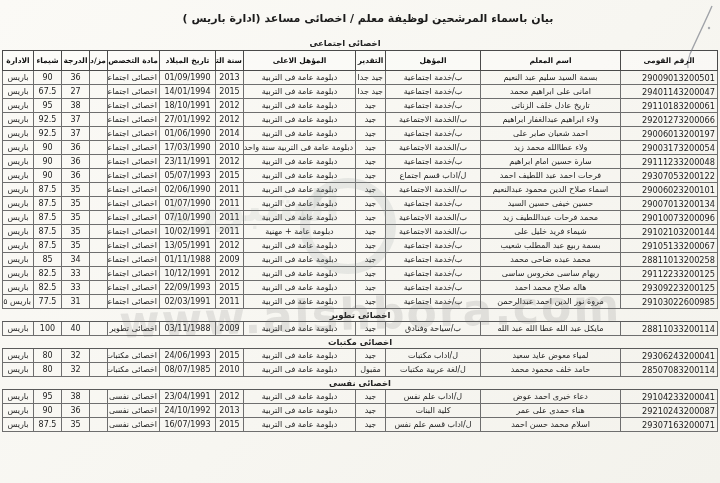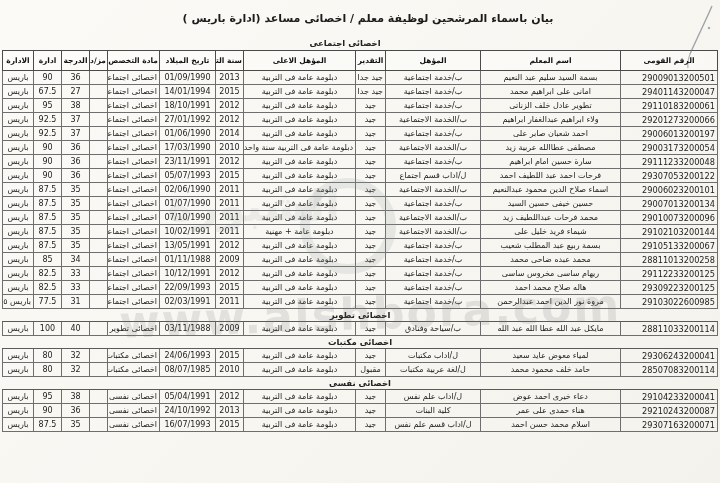--- a/index.html
+++ b/index.html
@@ -109,21 +109,21 @@
       <th>الرقم القومى</th>
       <th>اسم المعلم</th>
       <th>المؤهل</th>
       <th>التقدير</th>
       <th>المؤهل الاعلى</th>
       <th>سنة التخرج</th>
       <th>تاريخ الميلاد</th>
       <th>مادة التخصص</th>
       <th>مز/دبس</th>
       <th>الدرجة</th>
-      <th>ادارة</th>
+      <th>شيماء</th>
       <th>الادارة</th>
     </tr>
   </thead>
   <tbody id="roster-body">
       <tr>
         <td class="c-id">29009013200501</td>
         <td class="c-name">بسمة السيد سليم عبد النعيم</td>
         <td class="c-qual">ب/خدمة اجتماعية</td>
         <td class="c-grade">جيد جدا</td>
         <td class="c-hq">دبلومة عامة فى التربية</td>
@@ -144,21 +144,21 @@
         <td class="c-year">2015</td>
         <td class="c-date">14/01/1994</td>
         <td class="c-spec">اخصائى اجتماعى</td>
         <td class="c-misc"></td>
         <td class="c-deg">27</td>
         <td class="c-pct">67.5</td>
         <td class="c-adm">باريس</td>
       </tr>
       <tr>
         <td class="c-id">29110183200061</td>
-        <td class="c-name">تطوير عادل خلف الزناتى</td>
+        <td class="c-name">تاريخ عادل خلف الزناتى</td>
         <td class="c-qual">ب/خدمة اجتماعية</td>
         <td class="c-grade">جيد</td>
         <td class="c-hq">دبلومة عامة فى التربية</td>
         <td class="c-year">2012</td>
         <td class="c-date">18/10/1991</td>
         <td class="c-spec">اخصائى اجتماعى</td>
         <td class="c-misc"></td>
         <td class="c-deg">38</td>
         <td class="c-pct">95</td>
         <td class="c-adm">باريس</td>
@@ -186,21 +186,21 @@
         <td class="c-year">2014</td>
         <td class="c-date">01/06/1990</td>
         <td class="c-spec">اخصائى اجتماعى</td>
         <td class="c-misc"></td>
         <td class="c-deg">37</td>
         <td class="c-pct">92.5</td>
         <td class="c-adm">باريس</td>
       </tr>
       <tr>
         <td class="c-id">29003173200054</td>
-        <td class="c-name">مصطفى عطاالله عربية زيد</td>
+        <td class="c-name">ولاء عطاالله محمد زيد</td>
         <td class="c-qual">ب/الخدمة الاجتماعية</td>
         <td class="c-grade">جيد</td>
         <td class="c-hq">دبلومة عامة فى التربية سنة واحدة</td>
         <td class="c-year">2010</td>
         <td class="c-date">17/03/1990</td>
         <td class="c-spec">اخصائى اجتماعى</td>
         <td class="c-misc"></td>
         <td class="c-deg">36</td>
         <td class="c-pct">90</td>
         <td class="c-adm">باريس</td>
@@ -410,21 +410,21 @@
       <tr class="section-row">
         <td colspan="12">اخصائى نفسى</td>
       </tr>
       <tr>
         <td class="c-id">29104233200041</td>
         <td class="c-name">دعاء خيرى احمد عوض</td>
         <td class="c-qual">ل/اداب علم نفس</td>
         <td class="c-grade">جيد</td>
         <td class="c-hq">دبلومة عامة فى التربية</td>
         <td class="c-year">2012</td>
-        <td class="c-date">05/04/1991</td>
+        <td class="c-date">23/04/1991</td>
         <td class="c-spec">اخصائى نفسى</td>
         <td class="c-misc"></td>
         <td class="c-deg">38</td>
         <td class="c-pct">95</td>
         <td class="c-adm">باريس</td>
       </tr>
       <tr>
         <td class="c-id">29210243200087</td>
         <td class="c-name">هناء حمدى على عمر</td>
         <td class="c-qual">كلية البنات</td>

